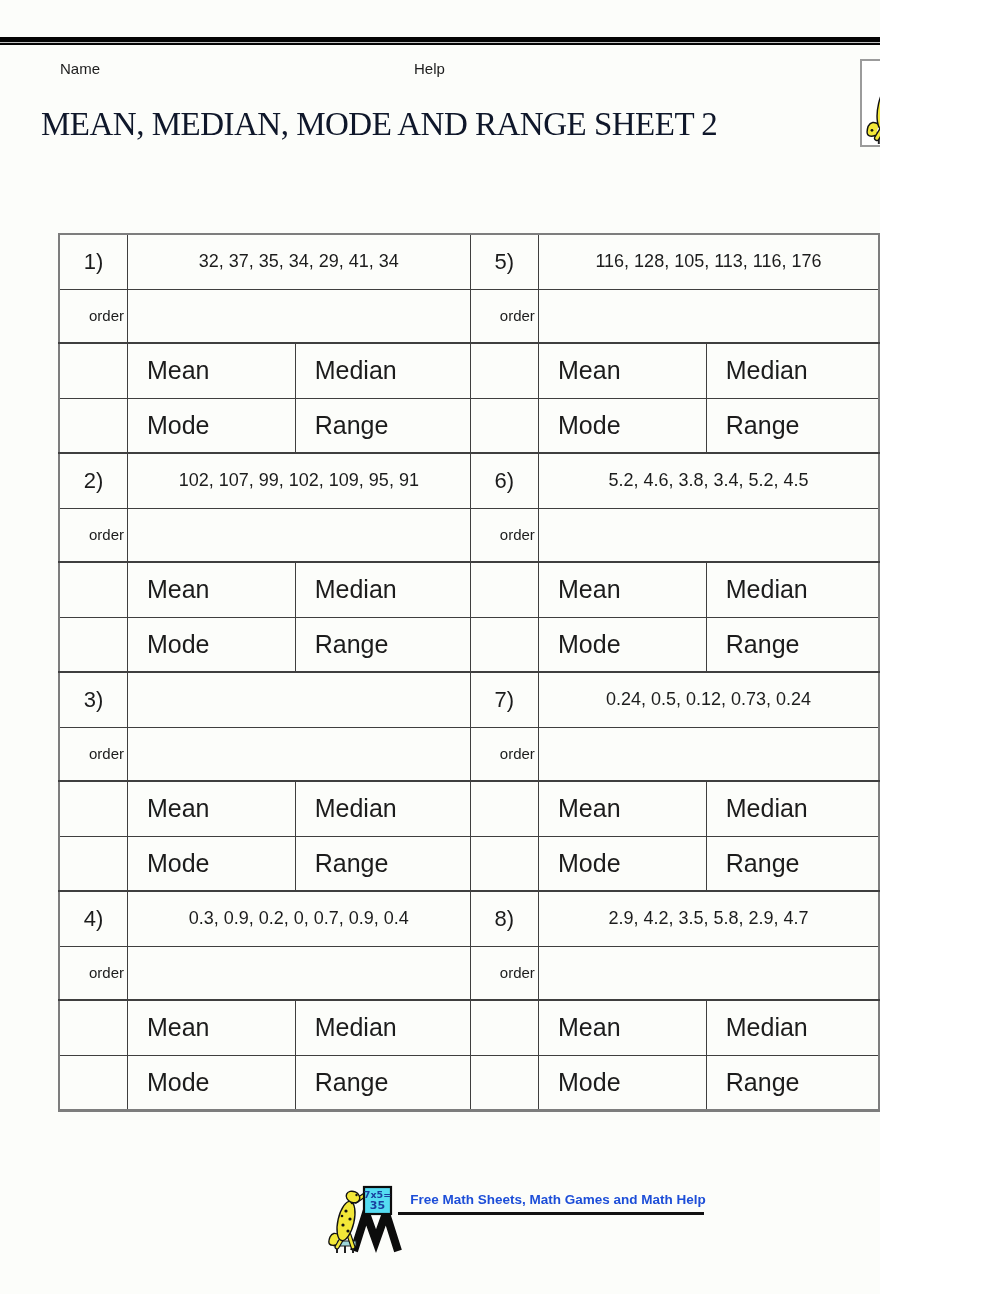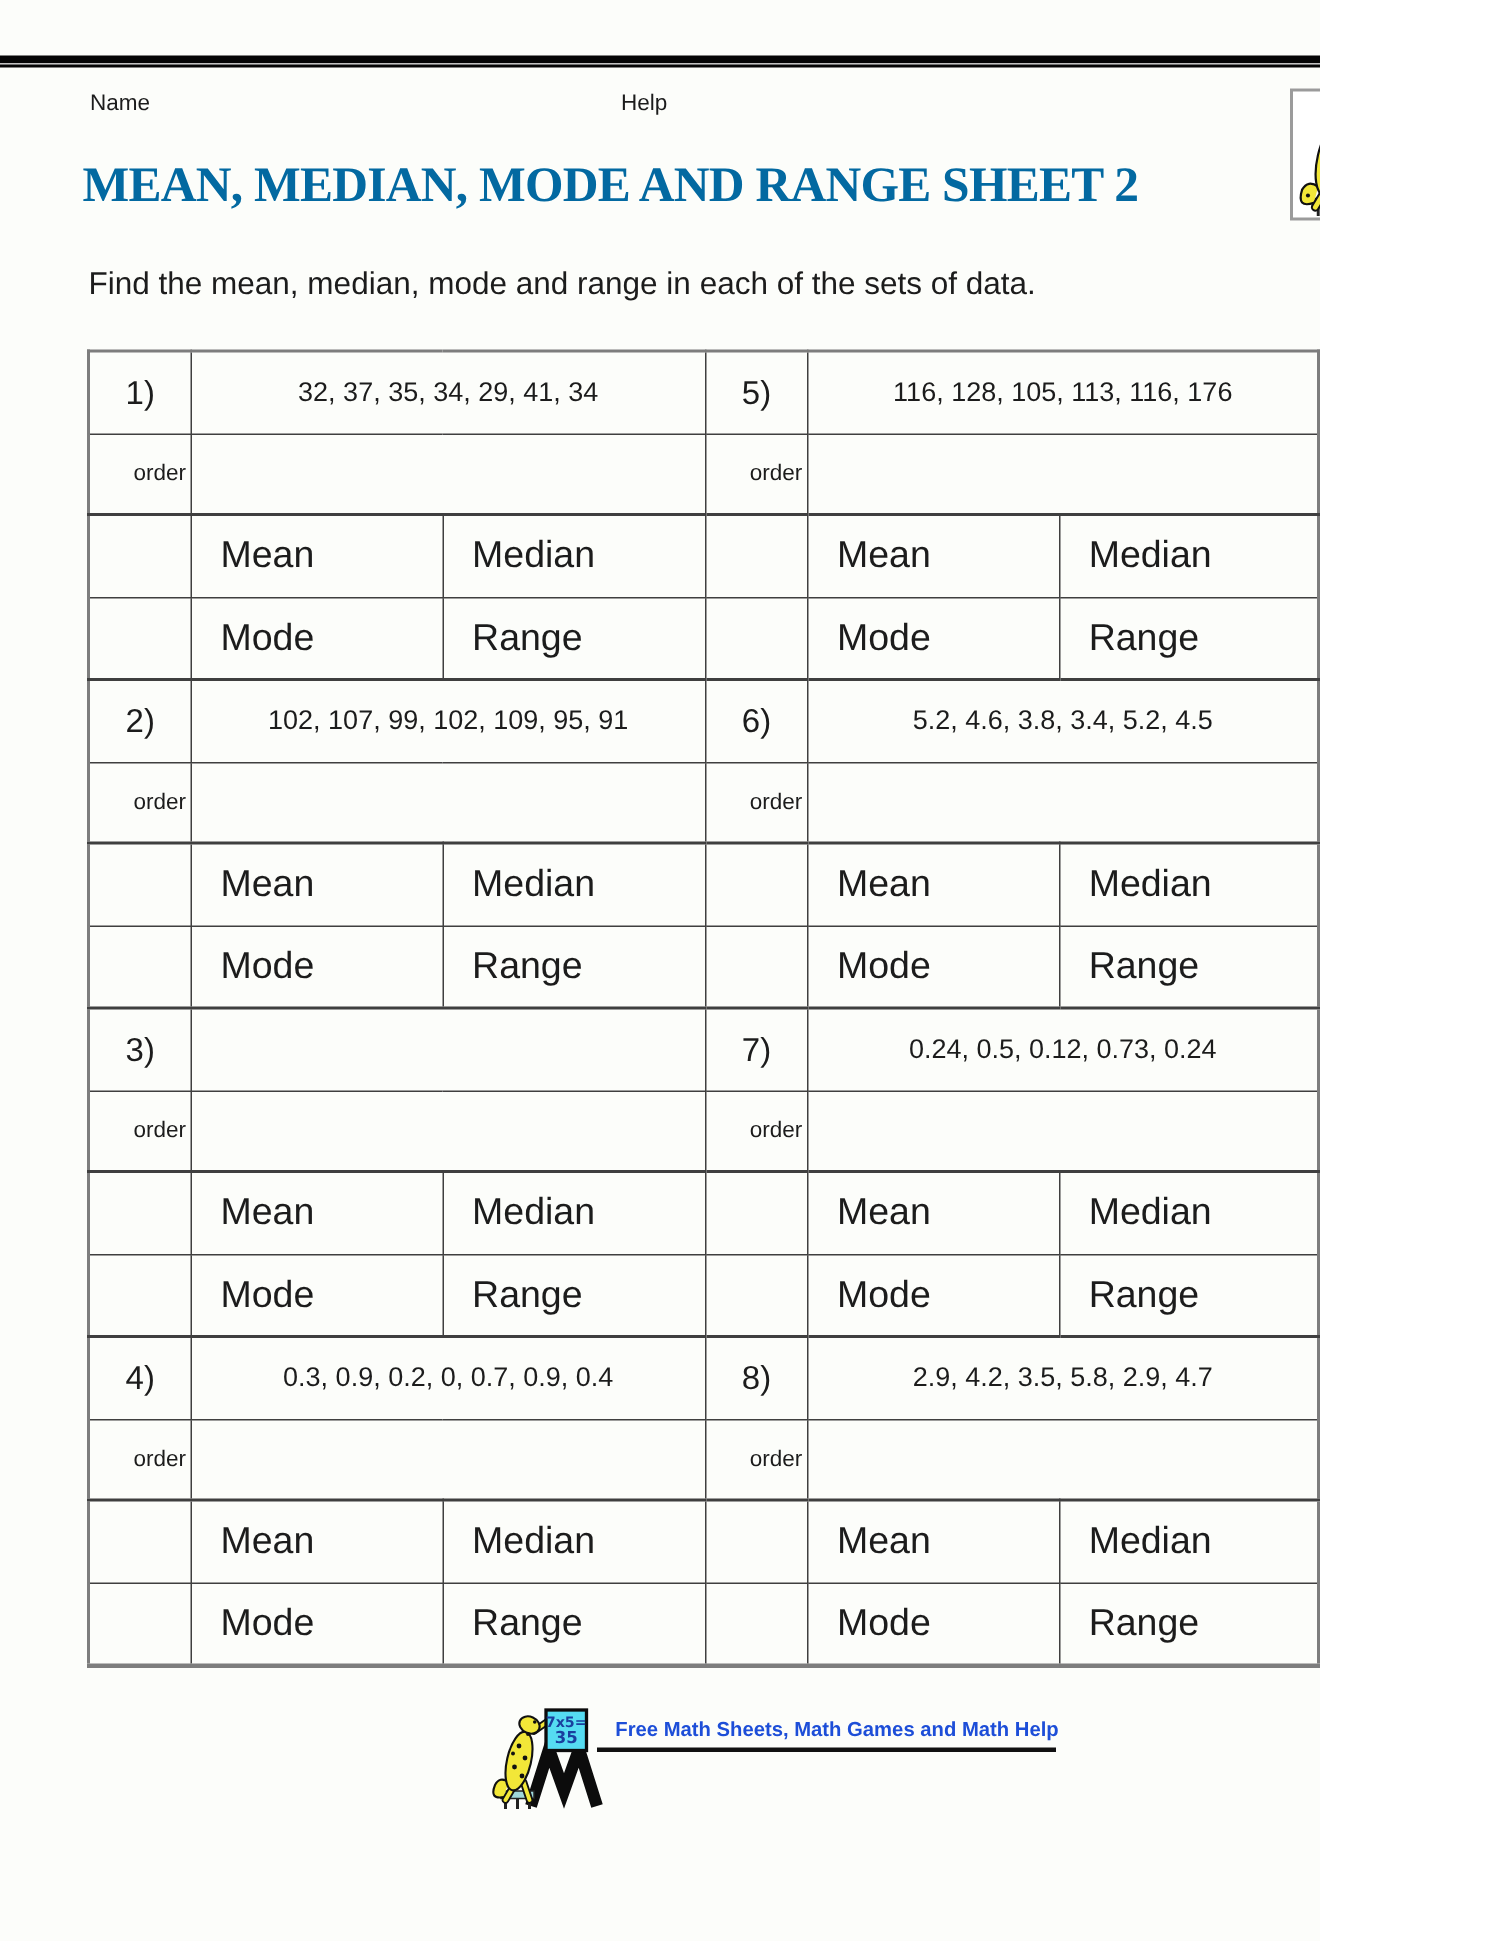--- a/index.html
+++ b/index.html
@@ -18,44 +18,43 @@
   .date-label { position:absolute; left:414px; top:60px; font-size:15px; }
 
   
   .corner-logo {
     position:absolute; left:860px; top:59px; width:106px; height:88px;
     background:#ffffff; border:2px solid #9b9b9b; box-sizing:border-box;
   }
   .corner-logo svg { display:block; width:100%; height:100%; }
 
   .page-title {
-    position:absolute; left:55px; top:106px; white-space:nowrap;
+    position:absolute; left:41px; top:106px; white-space:nowrap;
     font-family:"Liberation Serif", serif; font-size:33px; letter-spacing:-0.5px;
-    color:#0369a1;
-    font-weight:bold;
+    color:#0f172a;
   }
   .instruction { position:absolute; left:59px; top:178px; font-size:21px; white-space:nowrap; }
 
   
   .sheet-table {
     position:absolute; left:58px; top:233px;
     border-collapse:collapse; table-layout:fixed;
     border:2px solid #7d7d7d; border-bottom-width:3px;
   }
   .sheet-table td { border:1px solid #3f3f3f; padding:0; vertical-align:middle; box-sizing:border-box; }
   tr.r-data  td { height:55px; }
   tr.r-order td { height:54px; border-bottom-width:2px;padding-left:26px; }
   tr.r-stat  td { height:55px; }
   .c-num   { text-align:center; font-size:22px; }
   .c-data  { text-align:center; font-size:18px;margin-left:21px; }
   .c-order { text-align:center; font-size:15px; }
   .c-stat  { font-size:25px; padding-left:19px !important; }
 
   
-  .footer { position:absolute; left:328px; top:1138px; width:380px; height:80px; }
+  .footer { position:absolute; left:328px; top:1185px; width:380px; height:80px; }
   .footer-salamander { position:absolute; left:0; top:0; width:80px; height:72px; }
   .footer-tagline {
     position:absolute; left:82px; top:7px; width:296px; text-align:center;
     font-size:13.5px; font-weight:bold; white-space:nowrap; color:#1d4ed8;
   }
   .footer-rule { position:absolute; left:70px; top:27px; width:306px; height:3px; background:#111; }
   .wordmark { position:absolute; left:26px; top:22px; white-space:nowrap; }
   .wm-initial {
     display:inline-block; font-family:"DejaVu Sans", sans-serif;
     font-size:43px; font-weight:800; line-height:0.9; color:#0a0a0a;
@@ -113,21 +112,20 @@
         <circle cx="34" cy="24" r="1.6" fill="#111"></circle>
       <circle cx="26" cy="64" r="1.6" fill="#111"></circle>
         <circle cx="10" cy="71" r="1.4" fill="#111"></circle>
 
       <rect x="54" y="5" width="37" height="40" fill="#7ce4f4" stroke="#0c0c0c" stroke-width="2.5"></rect>
       <text x="72.5" y="38" text-anchor="middle" font-family="Liberation Serif, serif" font-size="34" font-weight="bold" fill="#0c0c0c">4</text>
     </svg>
   </div>
 
   <div class="page-title">MEAN, MEDIAN, MODE AND RANGE SHEET 2</div>
-  <div class="instruction">Find the mean, median, mode and range in each of the sets of data.</div>
 
   <table class="sheet-table">
     <colgroup>
       <col style="width:70px">
         <col style="width:190px">
         <col style="width:194px">
       <col style="width:70px">
         <col style="width:190px">
         <col style="width:191px">
     </colgroup>

